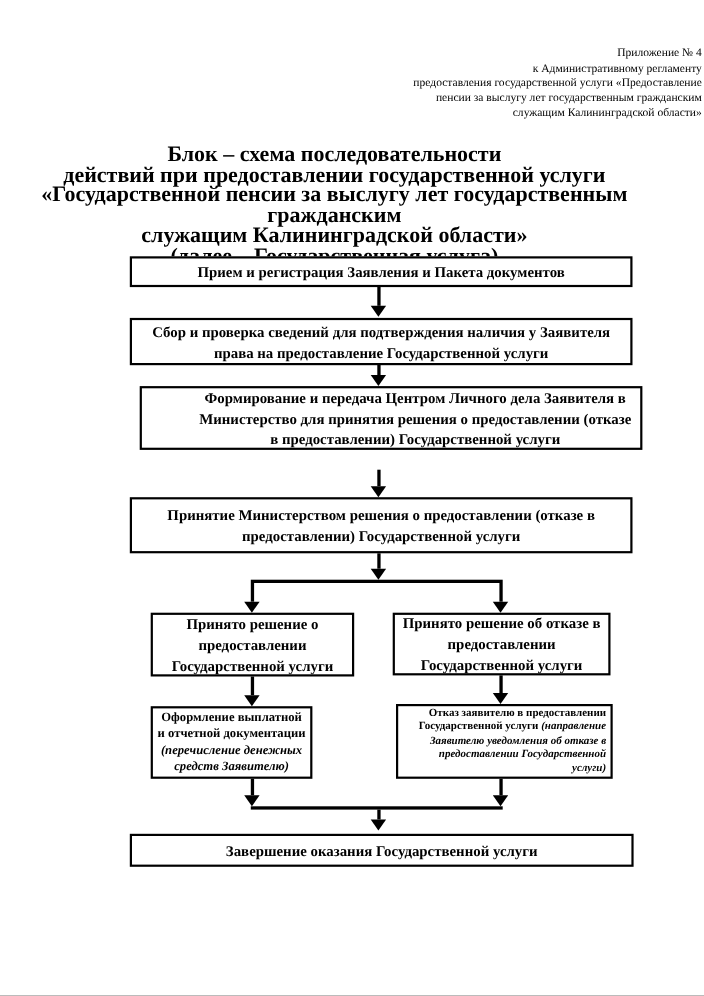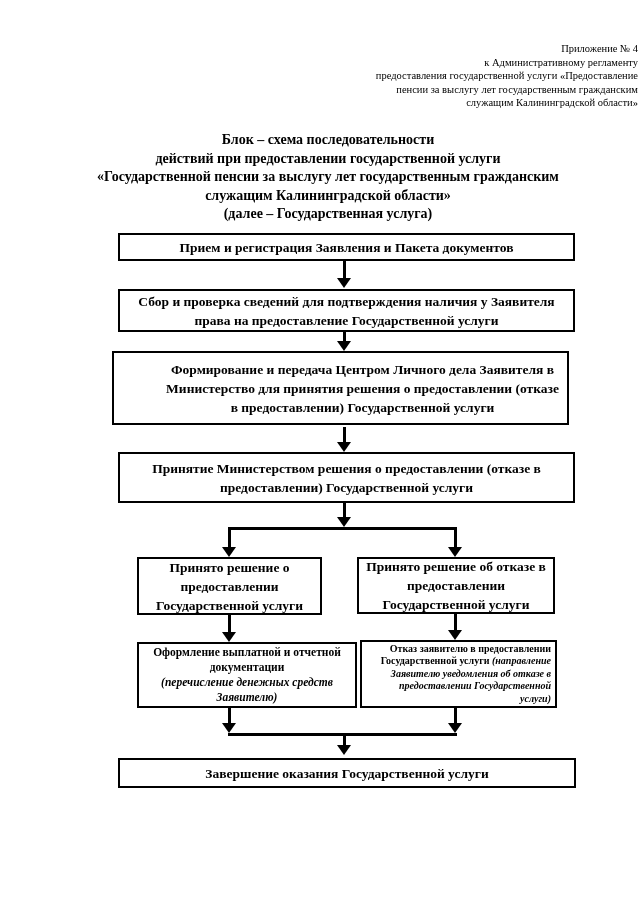--- a/index.html
+++ b/index.html
@@ -6,22 +6,22 @@
   .canvas {
     position:relative; width:640px; height:905px; margin:0 auto;
     background:#ffffff; color:#000000;
     font-family:"Liberation Serif", serif; overflow:hidden;
   }
   .hdr {
     position:absolute; top:42px; right:2px; width:346px;
     font-size:10.5px; line-height:13.5px; text-align:right; font-weight:normal;
   }
   .ttl {
-    position:absolute; top:131px; left:28px; width:600px;
-    text-align:center; font-weight:bold; font-size:14px; line-height:18.5px;
+    position:absolute; top:131px; left:4px; width:600px;
+    text-align:center; font-weight:bold; font-size:20px; line-height:18.5px;
   }
   .fbox {
     position:absolute; box-sizing:border-box;
     border:2px solid #000; background:#fff;
     display:flex; flex-direction:column; align-items:center; justify-content:center;
     text-align:center; font-weight:bold; font-size:13.5px; line-height:19px;
     padding:1px 4px;
   }
   .fbox.small  { font-size:11.5px; line-height:15px; }
   .fbox.xsmall { font-size:10px;  line-height:12.5px;text-align:right; }
@@ -53,29 +53,29 @@
     <div>действий при предоставлении государственной услуги</div>
     <div>«Государственной пенсии за выслугу лет государственным гражданским</div>
     <div>служащим Калининградской области»</div>
     <div>(далее – Государственная услуга)</div>
   </div>
 
   <div class="fbox" style="left:118px; top:233px; width:457px; height:28px;">Прием и регистрация Заявления и Пакета документов</div>
 
   <div class="fbox" style="left:118px; top:289px; width:457px; height:43px;">Сбор и проверка сведений для подтверждения наличия у Заявителя права на предоставление Государственной услуги</div>
 
-  <div class="fbox" style="left:112px; top:351px; width:457px; height:74px;padding-left:48px;">Формирование и передача Центром Личного дела Заявителя в Министерство для принятия решения о предоставлении (отказе в предоставлении) Государственной услуги</div>
+  <div class="fbox" style="left:127px; top:351px; width:457px; height:58px;padding-left:48px;">Формирование и передача Центром Личного дела Заявителя в Министерство для принятия решения о предоставлении (отказе в предоставлении) Государственной услуги</div>
 
   <div class="fbox" style="left:118px; top:452px; width:457px; height:51px;">Принятие Министерством решения о предоставлении (отказе в предоставлении) Государственной услуги</div>
 
   <div class="fbox" style="left:137px; top:557px; width:185px; height:58px;">Принято решение о предоставлении Государственной услуги</div>
 
   <div class="fbox" style="left:357px; top:557px; width:198px; height:57px;">Принято решение об отказе в предоставлении Государственной услуги</div>
 
-  <div class="fbox small" style="left:137px; top:642px; width:220px; height:66px;">
+  <div class="fbox small" style="left:137px; top:642px; width:147px; height:66px;">
     <span>Оформление выплатной и отчетной документации</span>
     <span class="note-block">(перечисление денежных средств Заявителю)</span>
   </div>
 
   <div class="fbox xsmall" style="left:360px; top:640px; width:197px; height:68px;">
     <div class="inline-wrap">
       <span>Отказ заявителю в предоставлении Государственной услуги</span>
       <i>(направление Заявителю уведомления об отказе в предоставлении Государственной услуги)</i>
     </div>
   </div>

